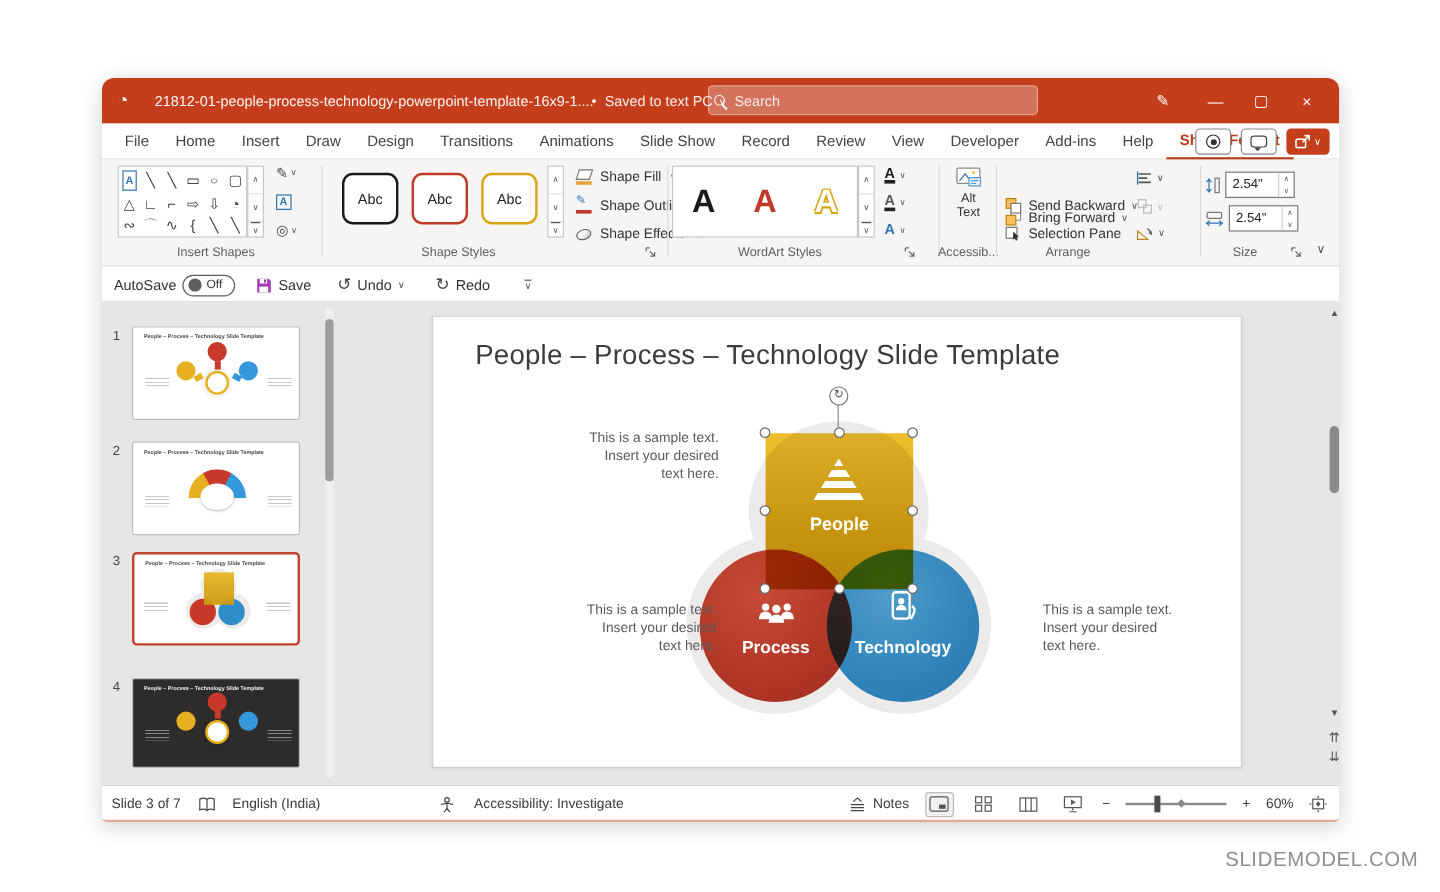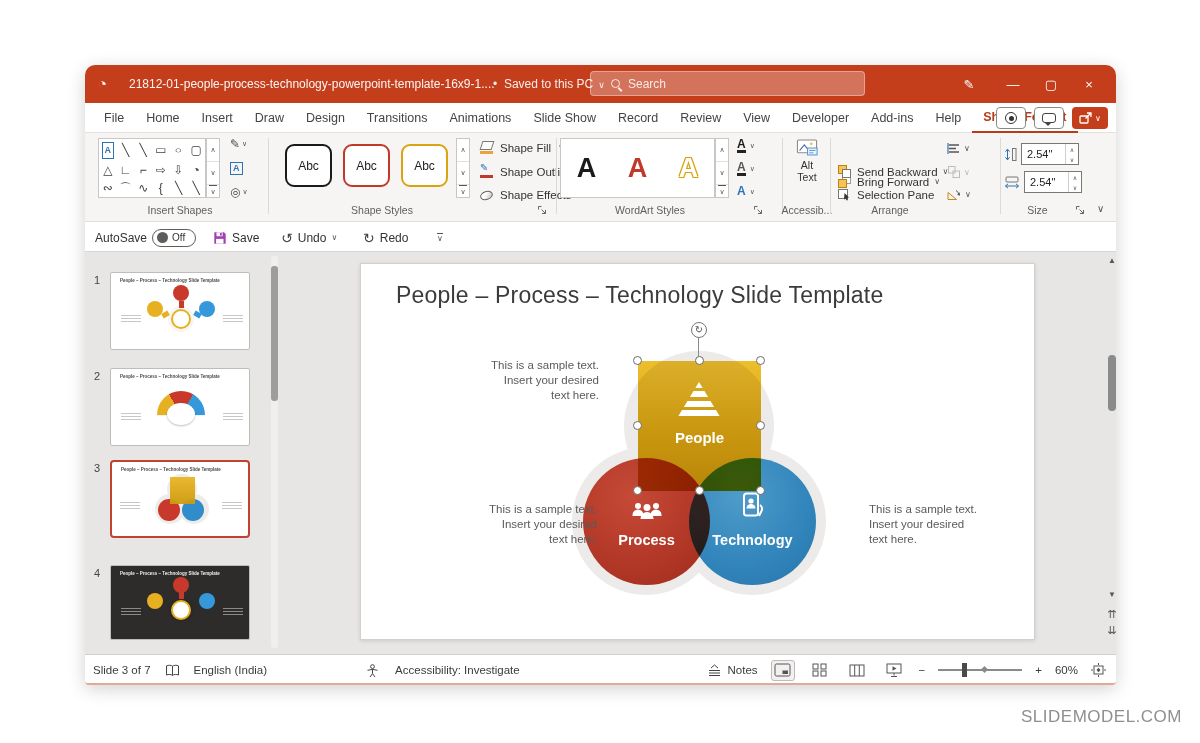--- a/index.html
+++ b/index.html
@@ -6,21 +6,21 @@
   html,body { width:1200px; height:743px; background:#fff; font-family:"Liberation Sans","DejaVu Sans",sans-serif; overflow:hidden; }
   .abs { position:absolute; }
   
   #win { position:absolute; left:85px; top:65px; width:1031px; height:620px; border-radius:10px 10px 4px 4px; overflow:hidden; box-shadow:0 4px 18px rgba(0,0,0,.18); border-bottom:2px solid rgba(196,62,28,.45); background:#fff; }
   
   #titlebar { position:absolute; left:0; top:0; width:100%; height:38px; background:#C43E1C; color:#fff; }
   #titlebar .logo { position:absolute; left:13px; top:11px; font-size:15px; color:#fff; line-height:16px; }
   #titlebar .fname { position:absolute; left:44px; top:12px; font-size:12px; color:rgba(255,255,255,.95); white-space:nowrap; }
   #titlebar .saved { position:absolute; left:408px; top:12px; font-size:12px; color:rgba(255,255,255,.9); white-space:nowrap; }
   #titlebar .saved .chev { font-size:9px; margin-left:5px; }
-  #searchbox { position:absolute; left:505px; top:6px; width:275px; height:25px; background:rgba(255,255,255,.28); border:1px solid rgba(255,255,255,.35); border-radius:4px; display:flex; align-items:center; padding-left:20px; gap:8px; }
+  #searchbox { position:absolute; left:505px; top:6px; width:275px; height:25px; background:rgba(255,255,255,.28); border:1px solid rgba(255,255,255,.35); border-radius:4px; display:flex; align-items:center; padding-left:4px; gap:8px; }
   #searchbox .mag { width:9px; height:9px; border:1.5px solid rgba(255,255,255,.85); border-radius:50%; position:relative; flex:none; }
   #searchbox .mag::after { content:""; position:absolute; left:7px; top:7px; width:5px; height:1.5px; background:rgba(255,255,255,.85); transform:rotate(45deg); transform-origin:0 0; }
   #searchbox .ph { font-size:12px; color:rgba(255,255,255,.85); }
   #winctl { position:absolute; right:8px; top:0; height:38px; display:flex; align-items:center; }
   #winctl span { width:38px; text-align:center; font-size:13px; color:#fff; cursor:default; }
   #winctl .pen { margin-right:6px; }
   
   #tabrow { position:absolute; left:0; top:38px; width:100%; height:30px; background:#fff; border-bottom:1px solid #E3E1DF; }
   #tabs { position:absolute; left:8px; top:0; height:30px; display:flex; align-items:center;text-align:right; }
   #tabs .tab { padding:0 11px; font-size:12.5px; color:#444; line-height:28px; white-space:nowrap; }
@@ -151,21 +151,21 @@
   svg { display:block; }
 </style>
 </head>
 <body>
 
 <div id="win">
 
   <div id="titlebar">
     <span class="logo">◔</span>
     <span class="fname">21812-01-people-process-technology-powerpoint-template-16x9-1....</span>
-    <span class="saved"><span>•</span>&nbsp;&nbsp;<span>Saved to this PC</span><span class="chev">∨</span></span>
+    <span class="saved"><span>•</span>&nbsp;&nbsp;<span>Saved to text PC</span><span class="chev">∨</span></span>
     <div id="searchbox">
       <span class="mag"></span>
       <span class="ph">Search</span>
     </div>
     <div id="winctl">
       <span class="pen">✎</span>
       <span>—</span>
       <span>▢</span>
       <span>×</span>
     </div>

